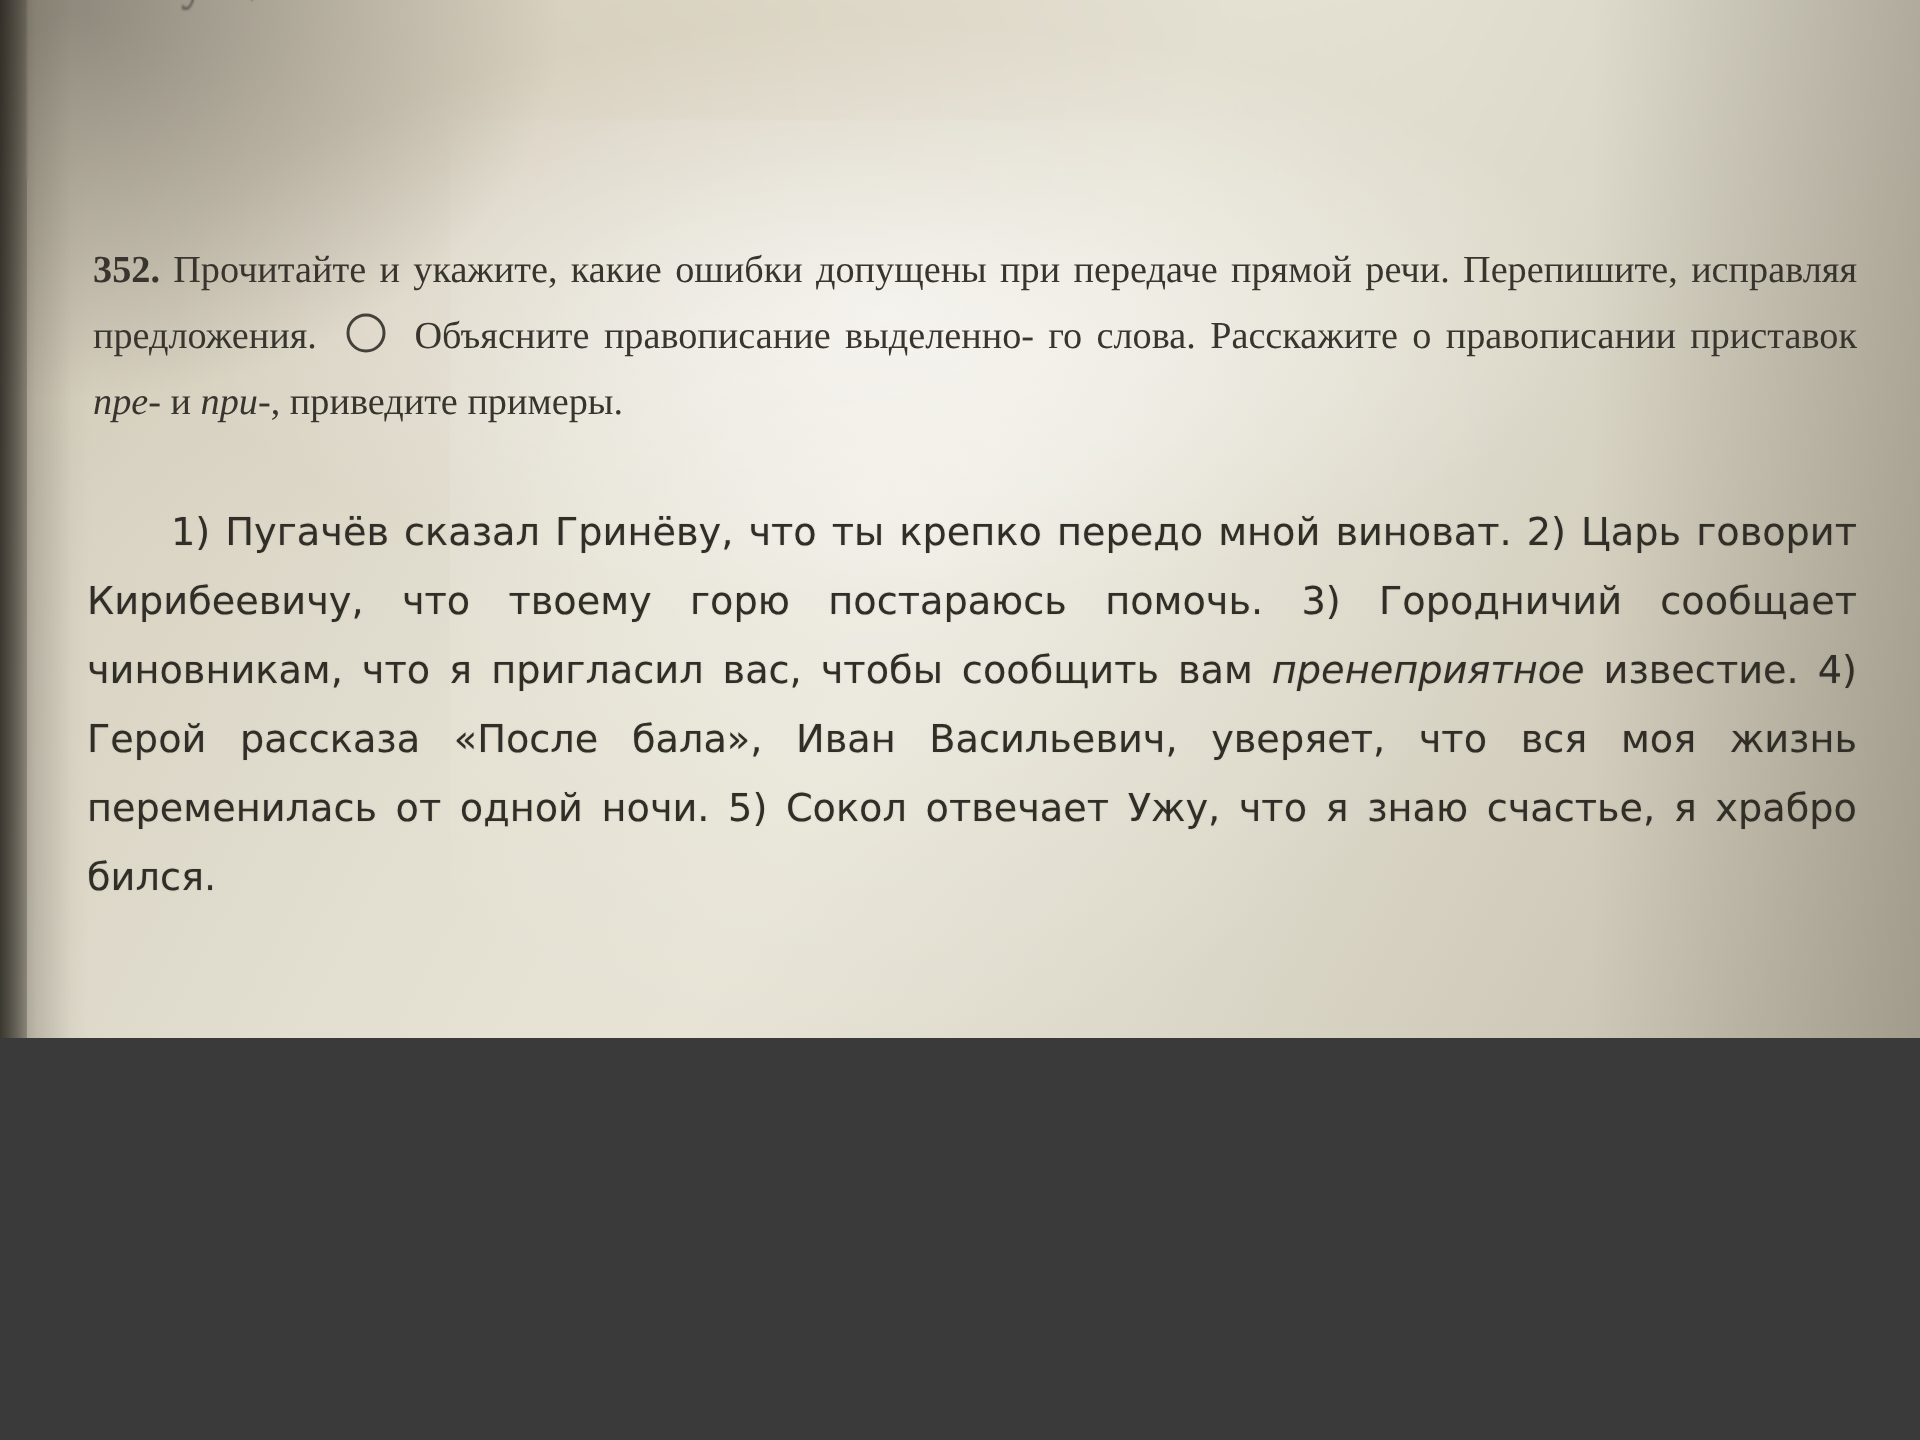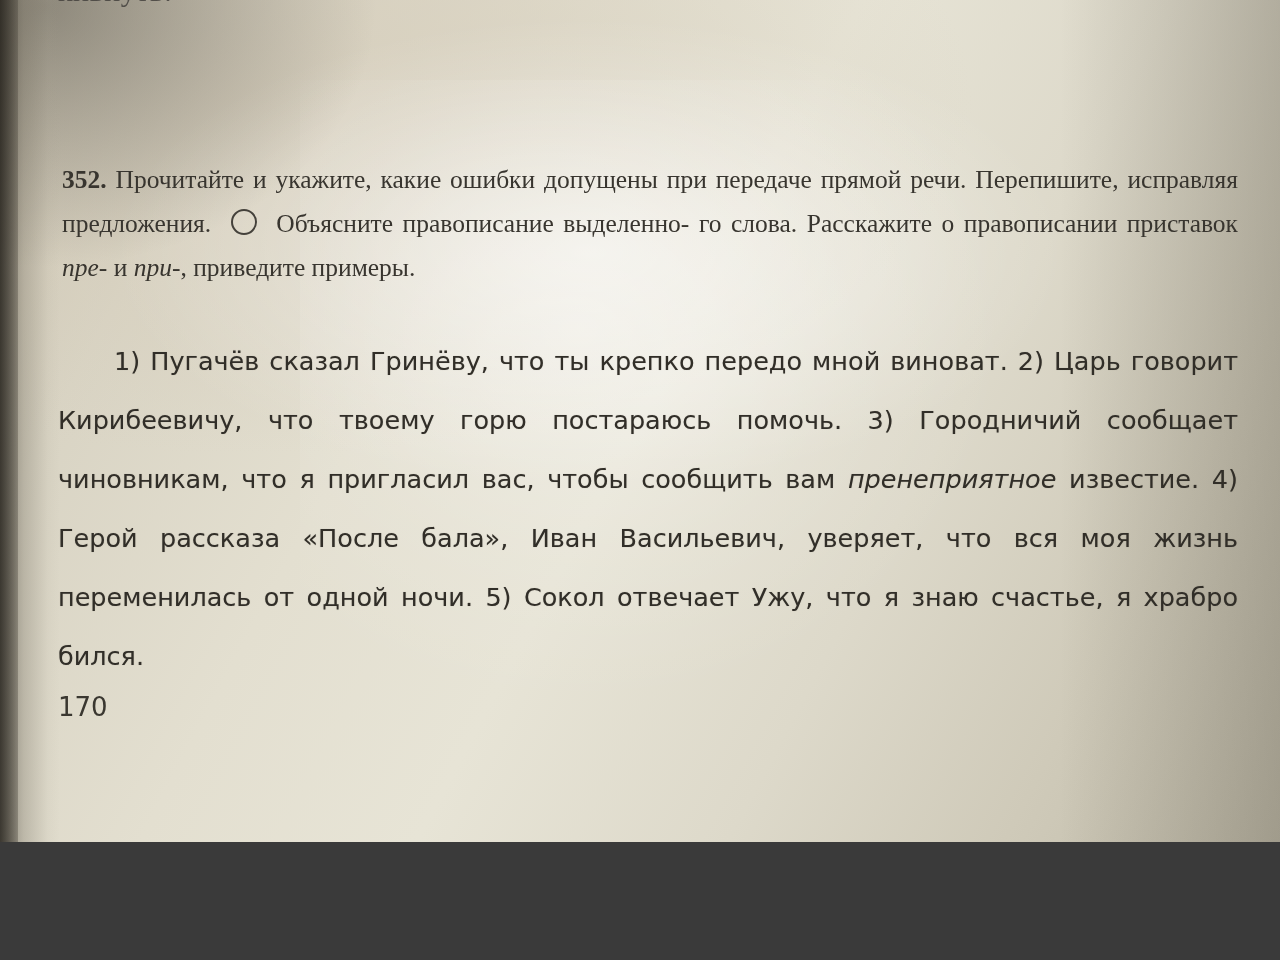--- a/index.html
+++ b/index.html
@@ -3,21 +3,21 @@
 <meta charset="utf-8">
 <style>
   html, body {
     margin: 0;
     padding: 0;
     background: #3a3a3a;
   }
   #page {
     position: relative;
     width: 1280px;
-    height: 842px;
+    height: 692px;
     overflow: hidden;
     font-family: "Liberation Serif", serif;
     background: #cfc8b8;
   }
 
   
   .paper {
     position: absolute;
     inset: 0;
     background:
@@ -128,21 +128,21 @@
     vertical-align: -3px;
     margin: 0 10px;
   }
 
   .body-text {
     position: absolute;
     left: 58px; top: 332px;
     width: 1180px;
     font-family: "DejaVu Sans", sans-serif;
     font-size: 25.5px;
-    line-height: 59px;
+    line-height: 46px;
     text-align: justify;
     text-justify: inter-word;
     color: #312e28;
     text-shadow: 0 0 1px rgba(60,56,48,0.25);
   }
   .body-text i { font-style: italic; }
   .body-text .indent { display: inline-block; width: 56px; }
 
   .page-num {
     position: absolute;

